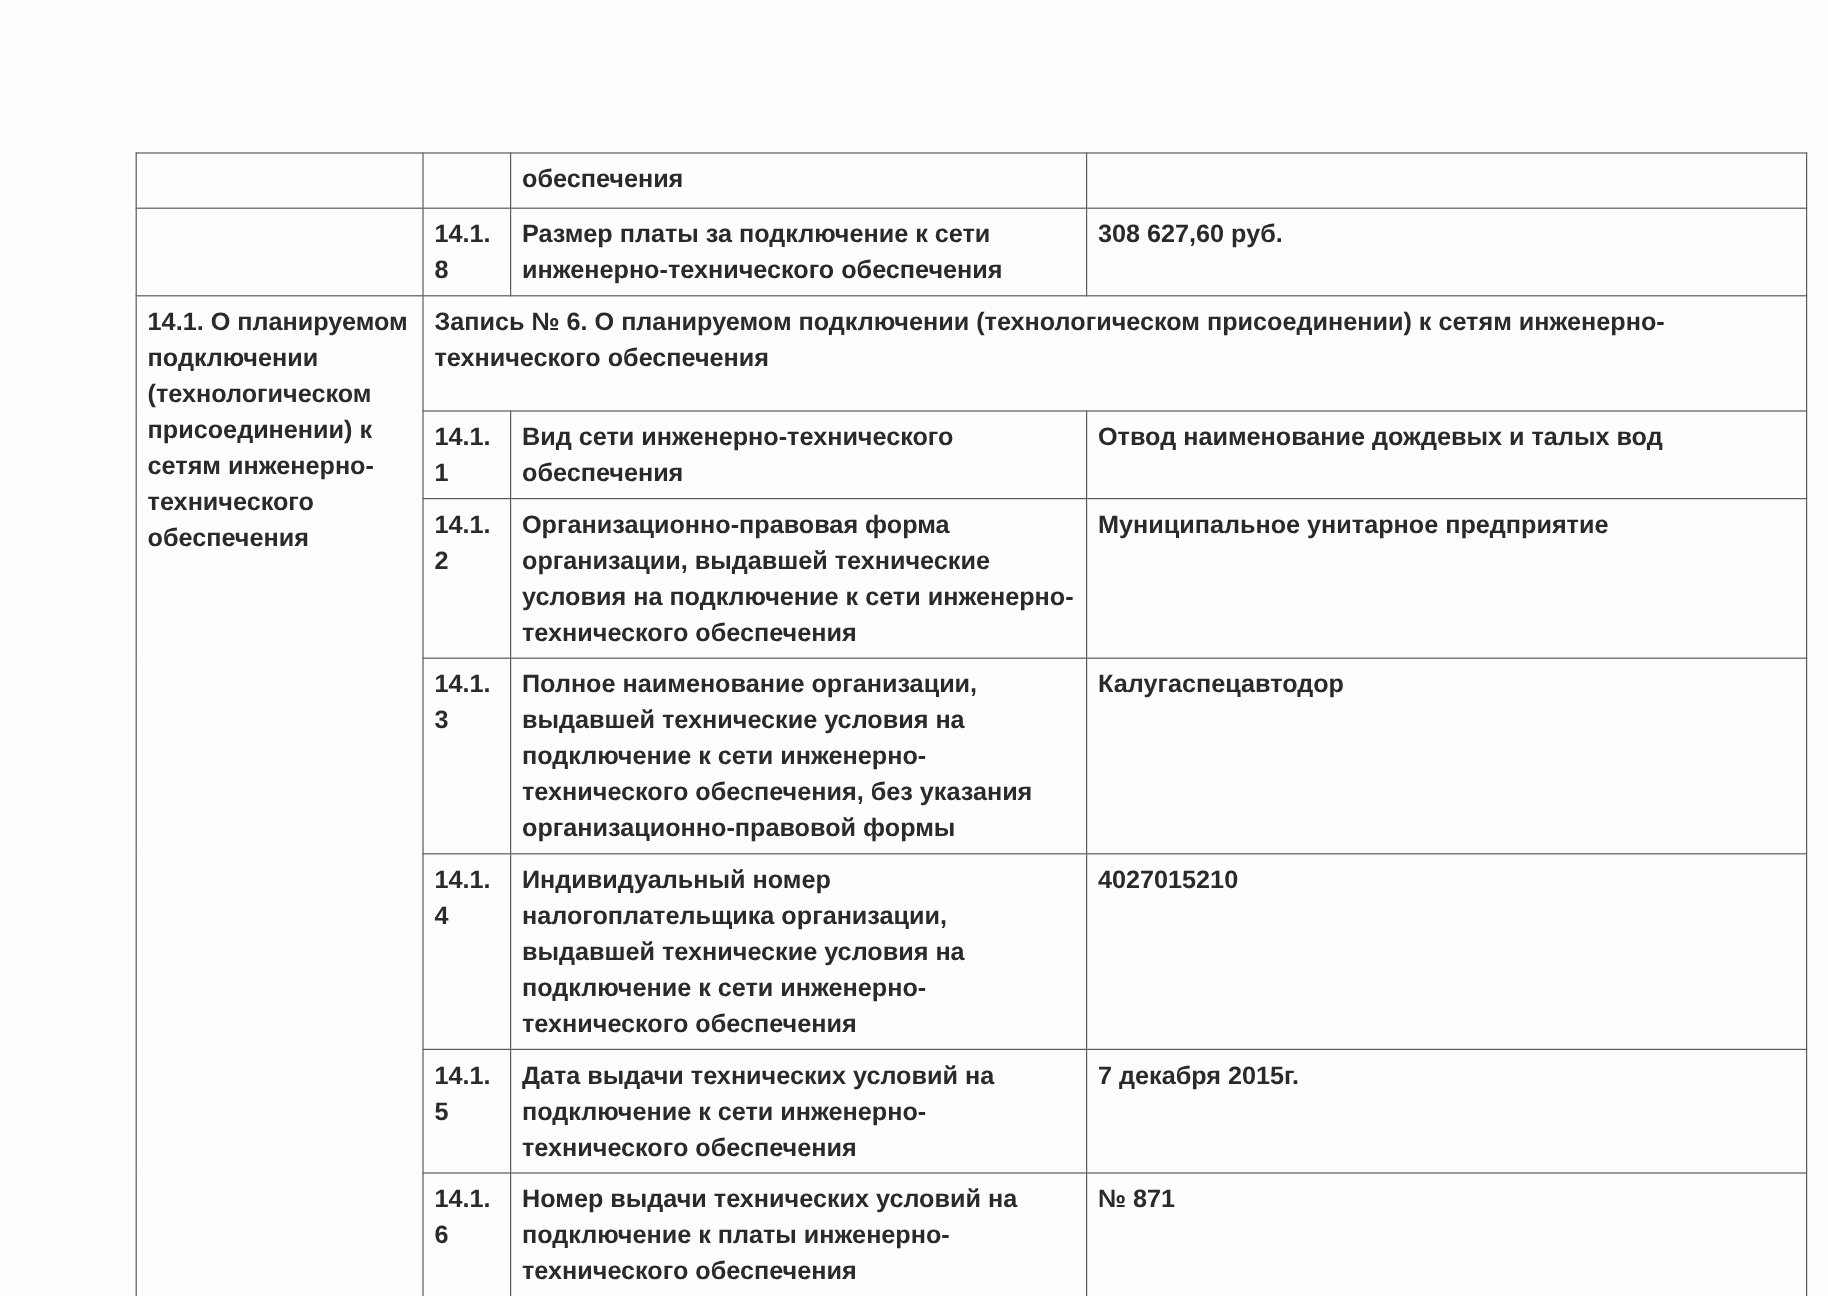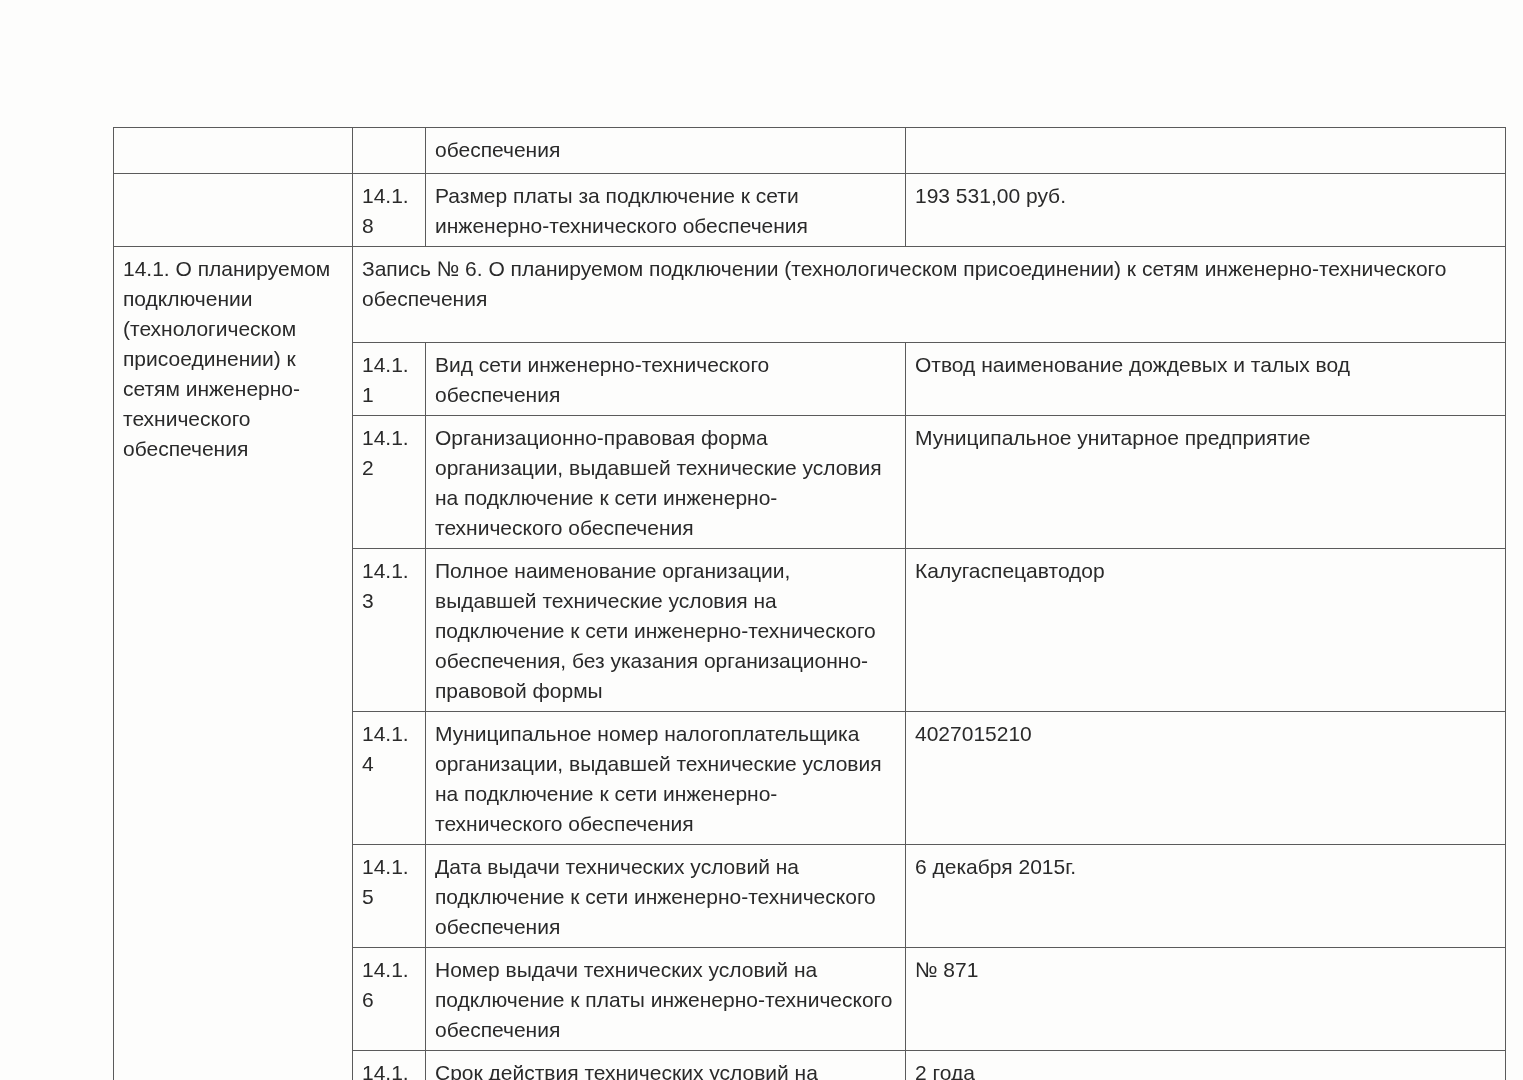--- a/index.html
+++ b/index.html
@@ -25,20 +25,21 @@
     font-size: 21px;
     color: #2a2a2a;
   }
   table.doc-table td {
     border: 1px solid #5b5b5b;
     vertical-align: top;
     padding: 7px 10px 5px 9px;
     line-height: 30px;
     overflow: hidden;
     word-wrap: break-word;
+    font-weight: bold;
   }
   td.cell-category {
     padding-top: 10px;
     padding-left: 9px;
     padding-right: 14px;
   }
   td.cell-num {
     padding-left: 6px;
     padding-right: 2px;
   }
@@ -67,21 +68,21 @@
       <td class="cell-category"></td>
       <td class="cell-num"></td>
       <td class="cell-label">обеспечения</td>
       <td class="cell-value"></td>
     </tr>
 
     <tr style="height:73px">
       <td class="cell-category"></td>
       <td class="cell-num">14.1.8</td>
       <td class="cell-label">Размер платы за подключение к сети инженерно-технического обеспечения</td>
-      <td class="cell-value">193 531,00 руб.</td>
+      <td class="cell-value">308 627,60 руб.</td>
     </tr>
 
     <tr style="height:96px">
       <td class="cell-category" rowspan="8">14.1. О планируемом подключении (технологическом присоединении) к сетям инженерно-технического обеспечения</td>
       <td class="cell-record-header" colspan="3">Запись № 6. О планируемом подключении (технологическом присоединении) к сетям инженерно-технического обеспечения</td>
     </tr>
 
     <tr style="height:47px">
       <td class="cell-num">14.1.1</td>
       <td class="cell-label">Вид сети инженерно-технического обеспечения</td>
@@ -95,28 +96,28 @@
     </tr>
 
     <tr style="height:129px">
       <td class="cell-num">14.1.3</td>
       <td class="cell-label">Полное наименование организации, выдавшей технические условия на подключение к сети инженерно-технического обеспечения, без указания организационно-правовой формы</td>
       <td class="cell-value">Калугаспецавтодор</td>
     </tr>
 
     <tr style="height:131px">
       <td class="cell-num">14.1.4</td>
-      <td class="cell-label">Муниципальное номер налогоплательщика организации, выдавшей технические условия на подключение к сети инженерно-технического обеспечения</td>
+      <td class="cell-label">Индивидуальный номер налогоплательщика организации, выдавшей технические условия на подключение к сети инженерно-технического обеспечения</td>
       <td class="cell-value">4027015210</td>
     </tr>
 
     <tr style="height:102px">
       <td class="cell-num">14.1.5</td>
       <td class="cell-label">Дата выдачи технических условий на подключение к сети инженерно-технического обеспечения</td>
-      <td class="cell-value">6 декабря 2015г.</td>
+      <td class="cell-value">7 декабря 2015г.</td>
     </tr>
 
     <tr style="height:100px">
       <td class="cell-num">14.1.6</td>
       <td class="cell-label">Номер выдачи технических условий на подключение к платы инженерно-технического обеспечения</td>
       <td class="cell-value">№ 871</td>
     </tr>
 
     <tr style="height:75px">
       <td class="cell-num">14.1.7</td>

